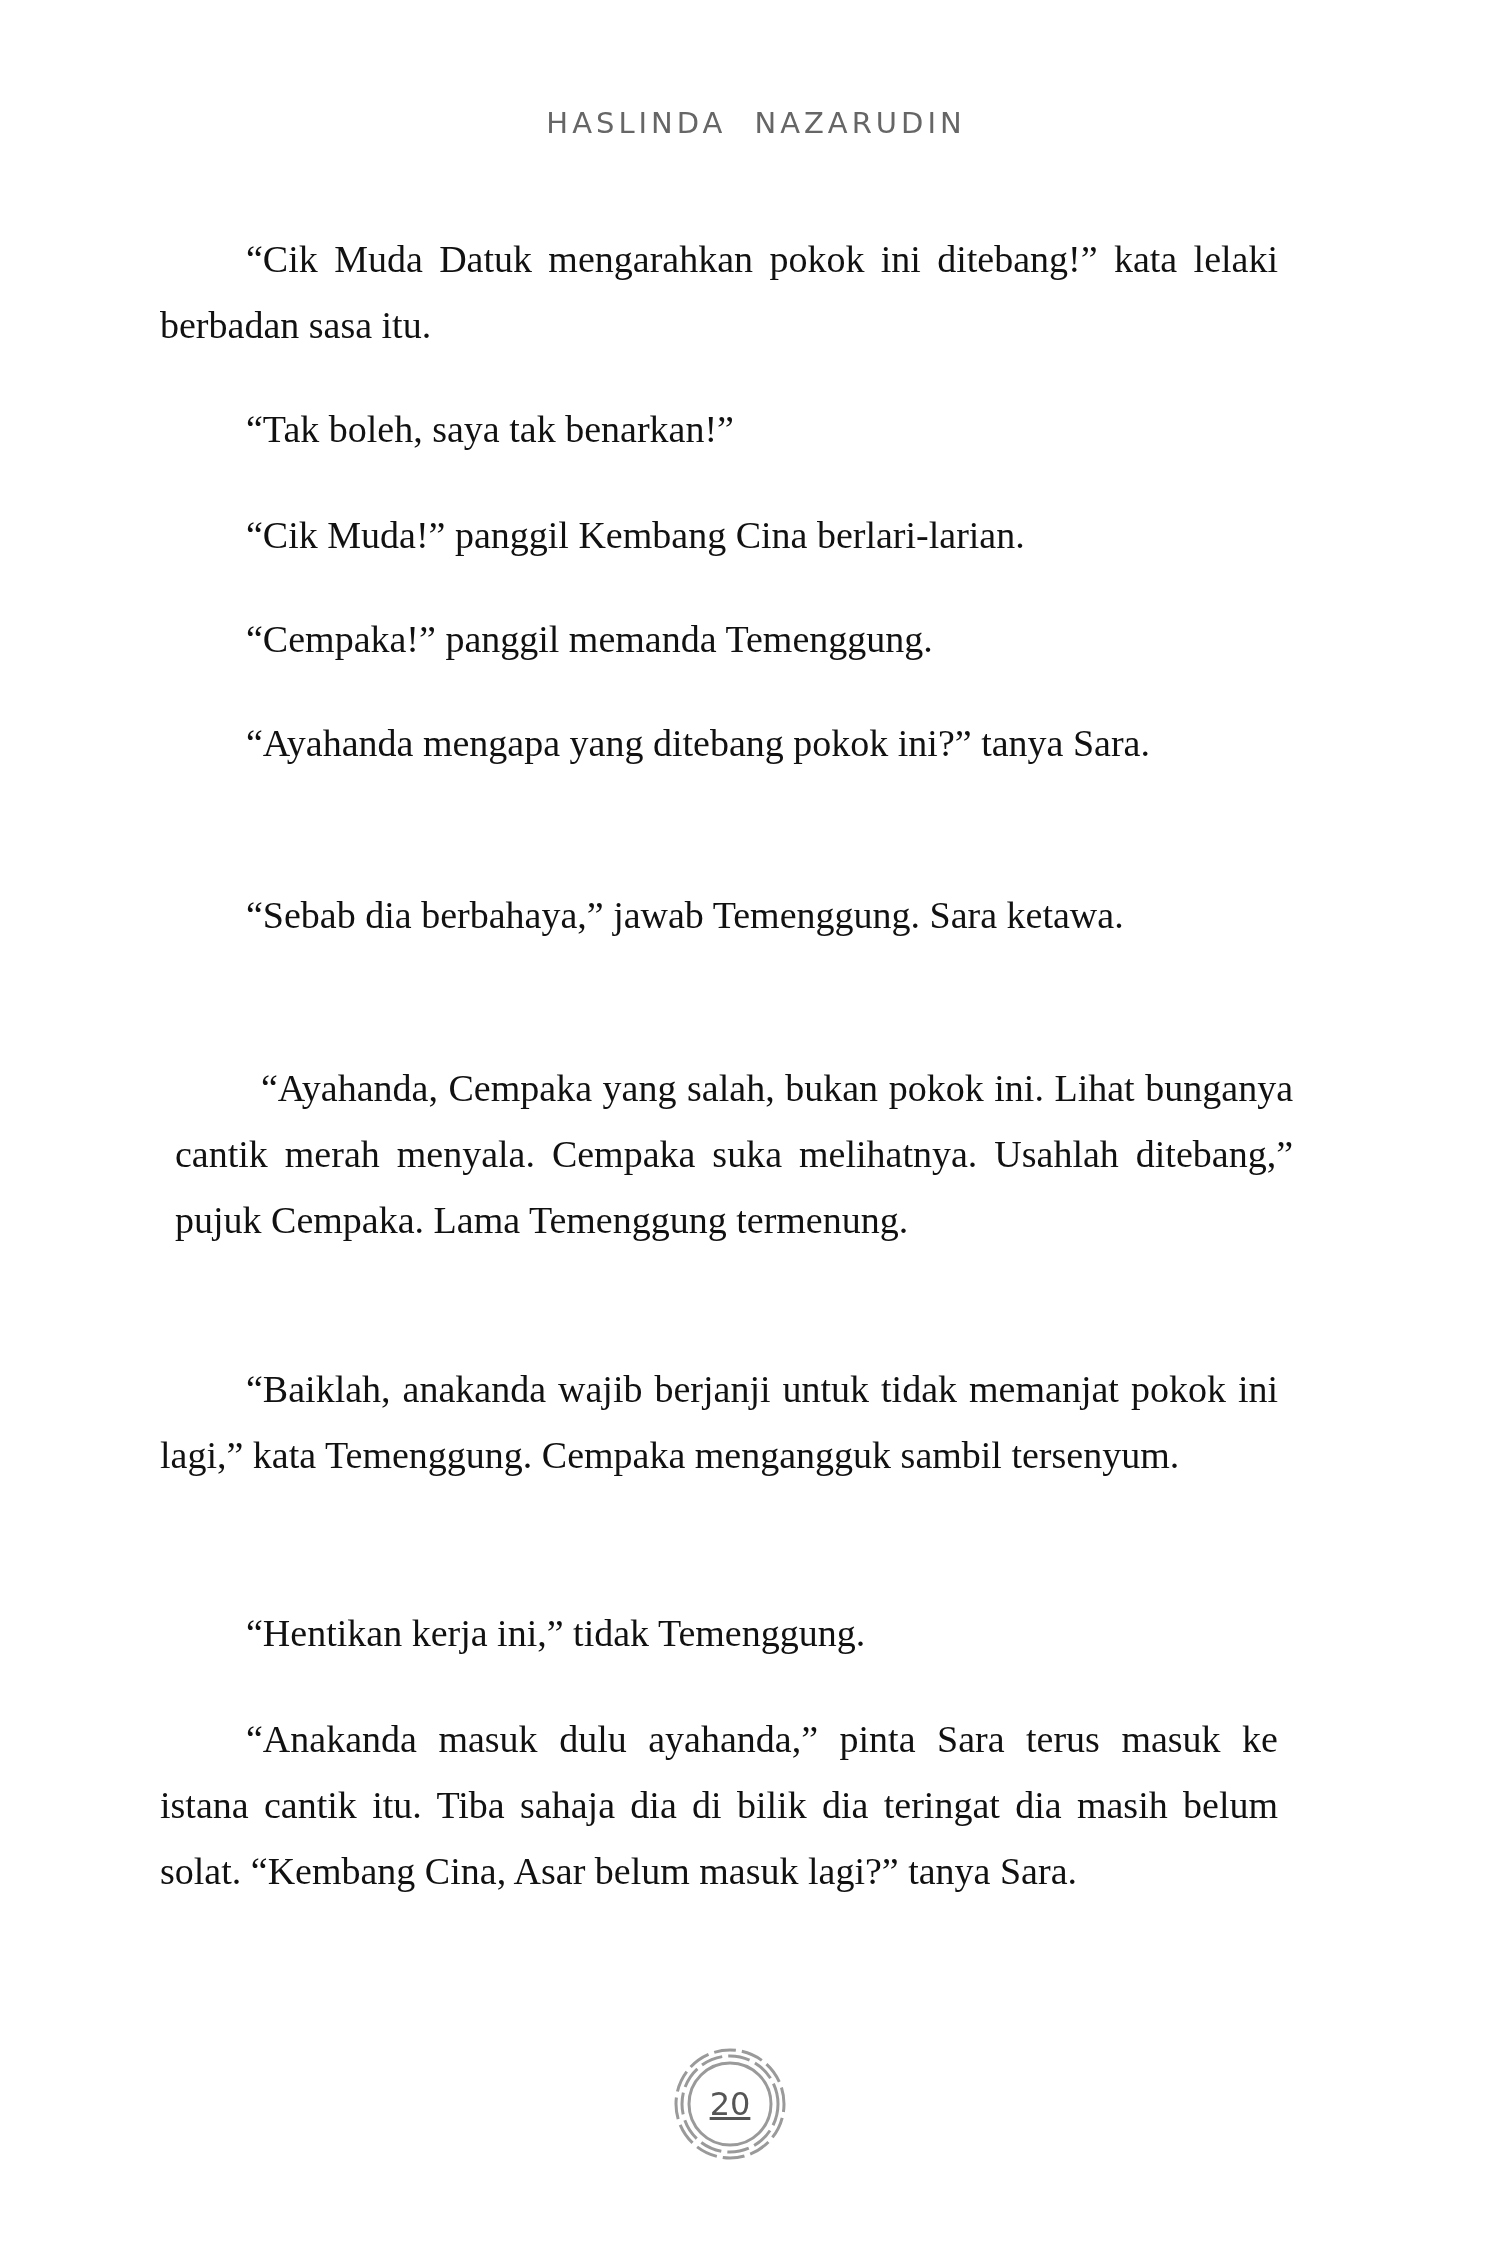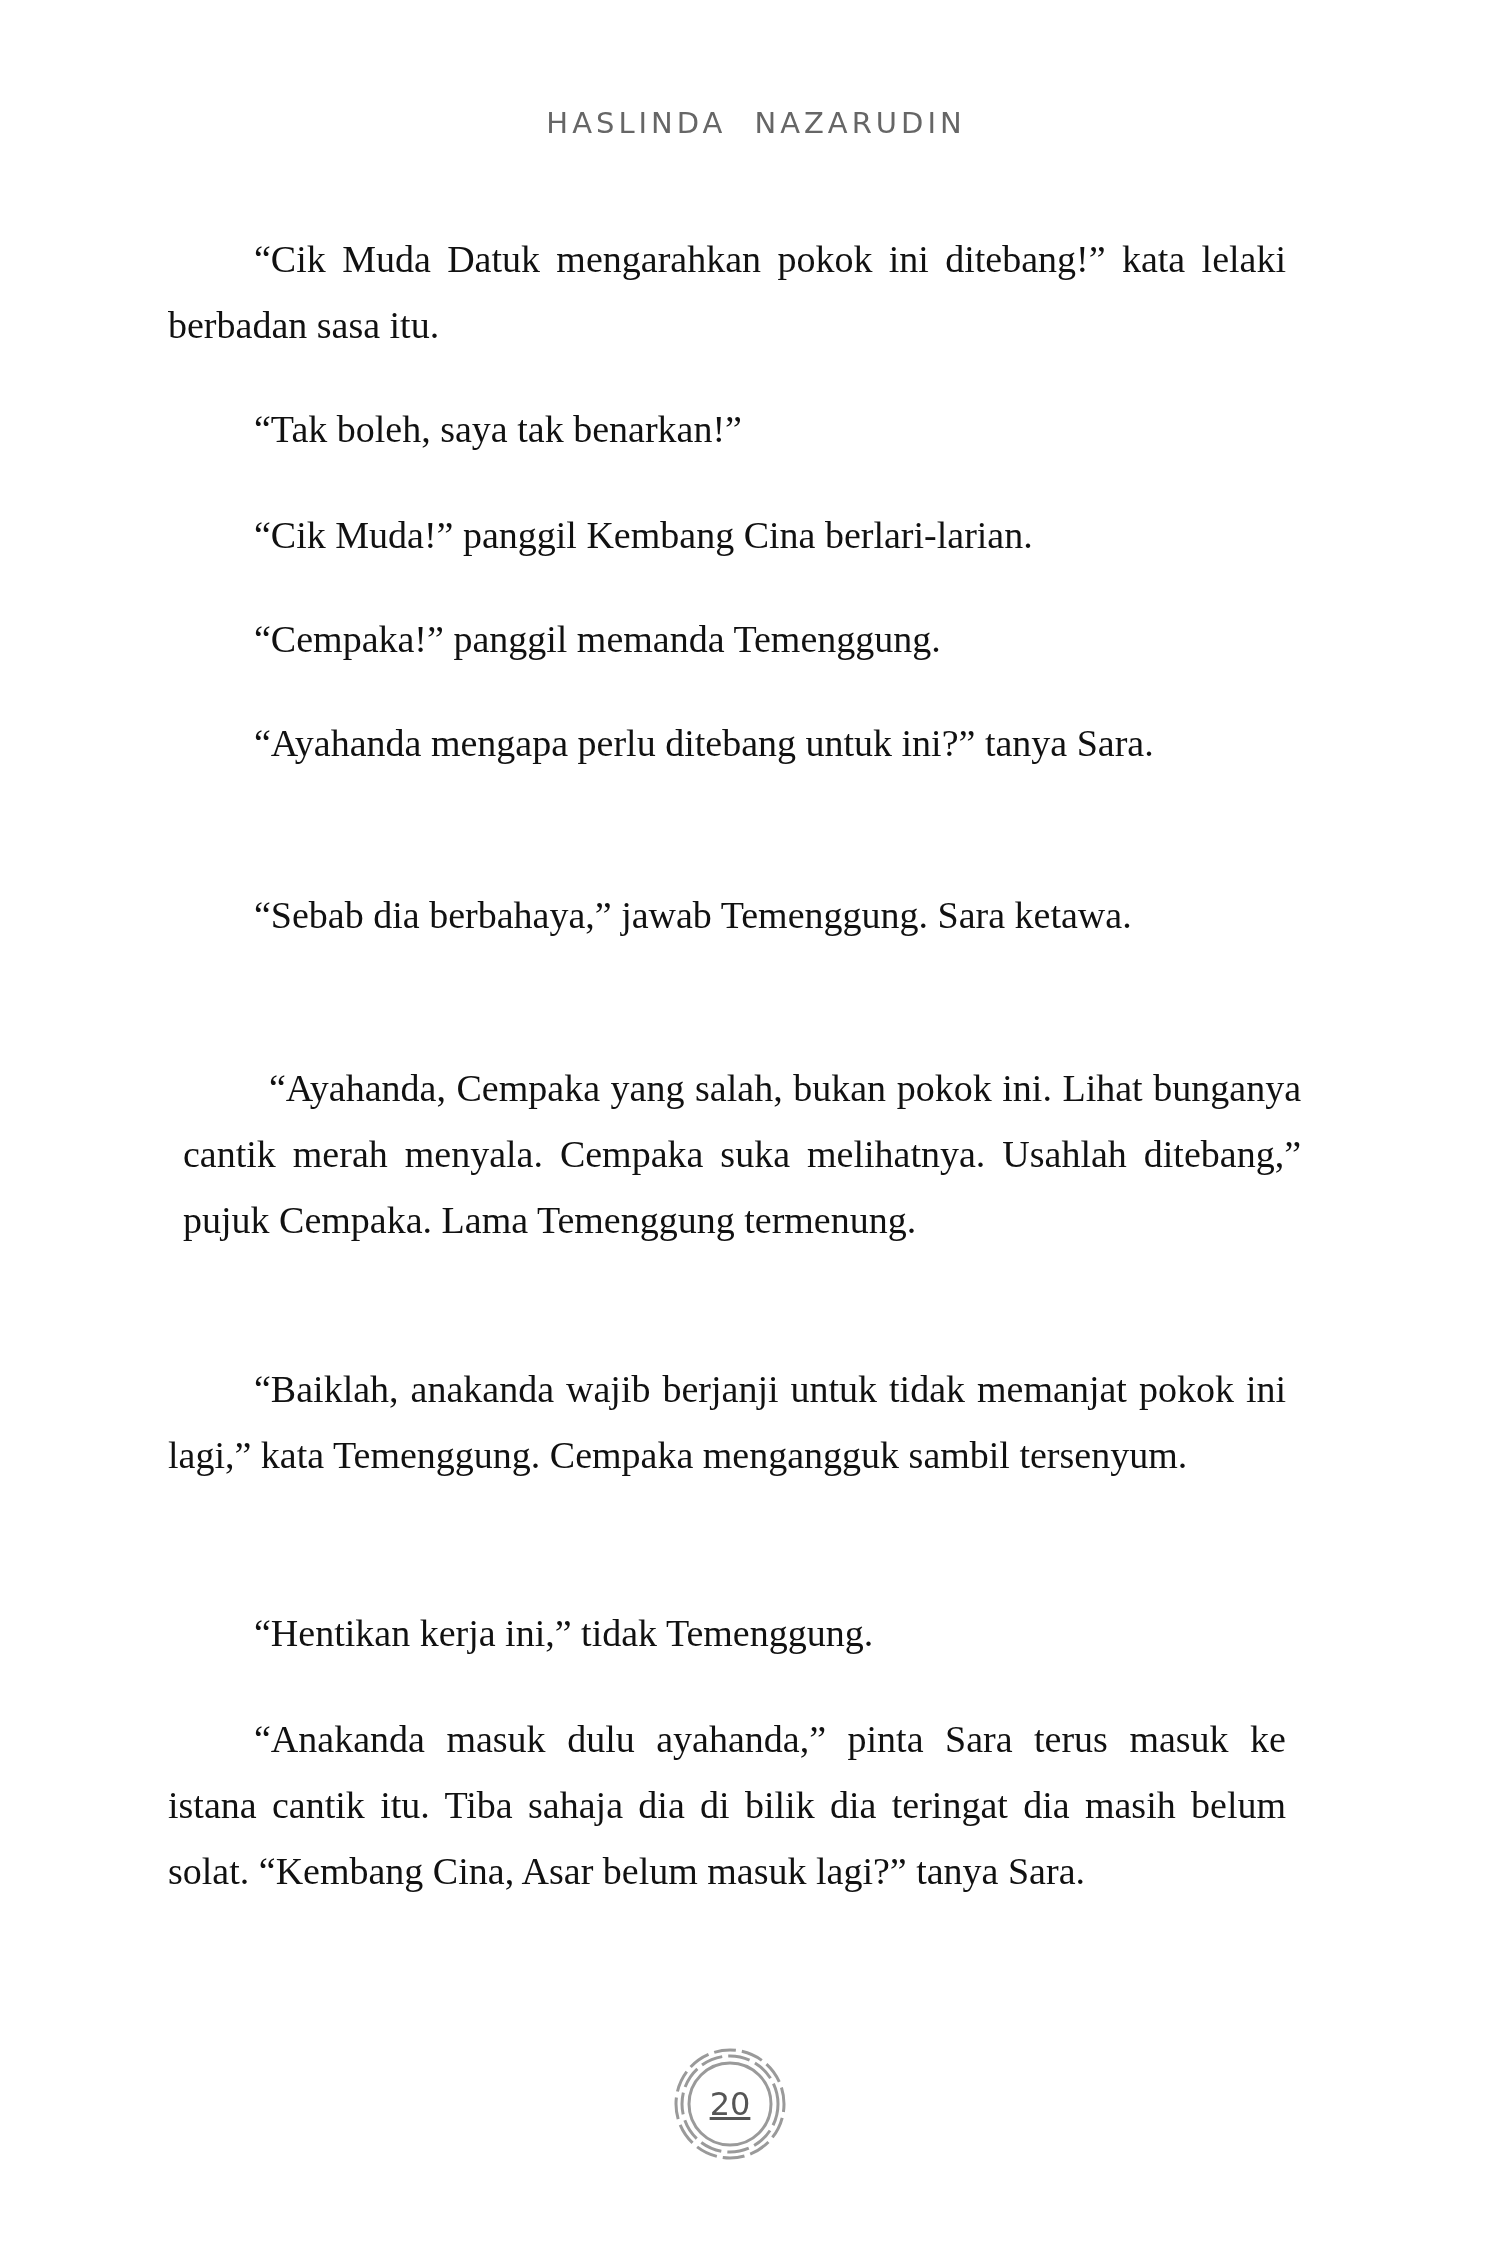--- a/index.html
+++ b/index.html
@@ -4,21 +4,21 @@
 <style>
   html, body { margin:0; padding:0; background:#ffffff; }
   body { width:1500px; height:2250px; position:relative; overflow:hidden; }
   .header {
     position:absolute; left:6px; width:1500px; top:106px; text-align:center;
     font-family:"DejaVu Sans", sans-serif; font-size:29px; letter-spacing:4px;
     color:#666666; font-weight:normal;
   }
   .header span { margin:0 14px; }
   .para {
-    position:absolute; left:168px; width:1118px;
+    position:absolute; left:160px; width:1118px;
     font-family:"Liberation Serif", serif; font-size:38px; line-height:66px;
     color:#111111; text-align:justify; text-indent:86px; margin:0;
   }
   .page-num {
     position:absolute; left:672px; top:2046px; width:116px; height:116px;
   }
   .page-num svg { position:absolute; left:0; top:0; }
   .page-num .num {
     position:absolute; left:0; top:0; width:116px; height:116px; line-height:116px;
     text-align:center; font-family:"DejaVu Sans", sans-serif; font-size:32px; color:#555555;text-decoration:underline;
@@ -28,21 +28,21 @@
 <body>
 
 <div class="header">
   <span>HASLINDA</span><span>NAZARUDIN</span>
 </div>
 
 <p class="para" style="top:226px;">“Cik Muda Datuk mengarahkan pokok ini ditebang!” kata lelaki berbadan sasa itu.</p>
 <p class="para" style="top:396px;">“Tak boleh, saya tak benarkan!”</p>
 <p class="para" style="top:502px;">“Cik Muda!” panggil Kembang Cina berlari-larian.</p>
 <p class="para" style="top:606px;">“Cempaka!” panggil memanda Temenggung.</p>
-<p class="para" style="top:710px;">“Ayahanda mengapa perlu ditebang untuk ini?” tanya Sara.</p>
+<p class="para" style="top:710px;">“Ayahanda mengapa yang ditebang pokok ini?” tanya Sara.</p>
 <p class="para" style="top:882px;">“Sebab dia berbahaya,” jawab Temenggung. Sara ketawa.</p>
 <p class="para" style="top:1055px;margin-left:15px;">“Ayahanda, Cempaka yang salah, bukan pokok ini. Lihat bunganya cantik merah menyala. Cempaka suka melihatnya. Usahlah ditebang,” pujuk Cempaka. Lama Temenggung termenung.</p>
 <p class="para" style="top:1356px;">“Baiklah, anakanda wajib berjanji untuk tidak memanjat pokok ini lagi,” kata Temenggung. Cempaka mengangguk sambil tersenyum.</p>
 <p class="para" style="top:1600px;">“Hentikan kerja ini,” tidak Temenggung.</p>
 <p class="para" style="top:1706px;">“Anakanda masuk dulu ayahanda,” pinta Sara terus masuk ke istana cantik itu. Tiba sahaja dia di bilik dia teringat dia masih belum solat. “Kembang Cina, Asar belum masuk lagi?” tanya Sara.</p>
 
 <div class="page-num">
   <svg width="116" height="116" viewBox="0 0 116 116">
     <circle cx="58" cy="58" r="41" fill="none" stroke="#9a9a9a" stroke-width="3"></circle>
     <circle cx="58" cy="58" r="48" fill="none" stroke="#9a9a9a" stroke-width="3" stroke-dasharray="22 6"></circle>

